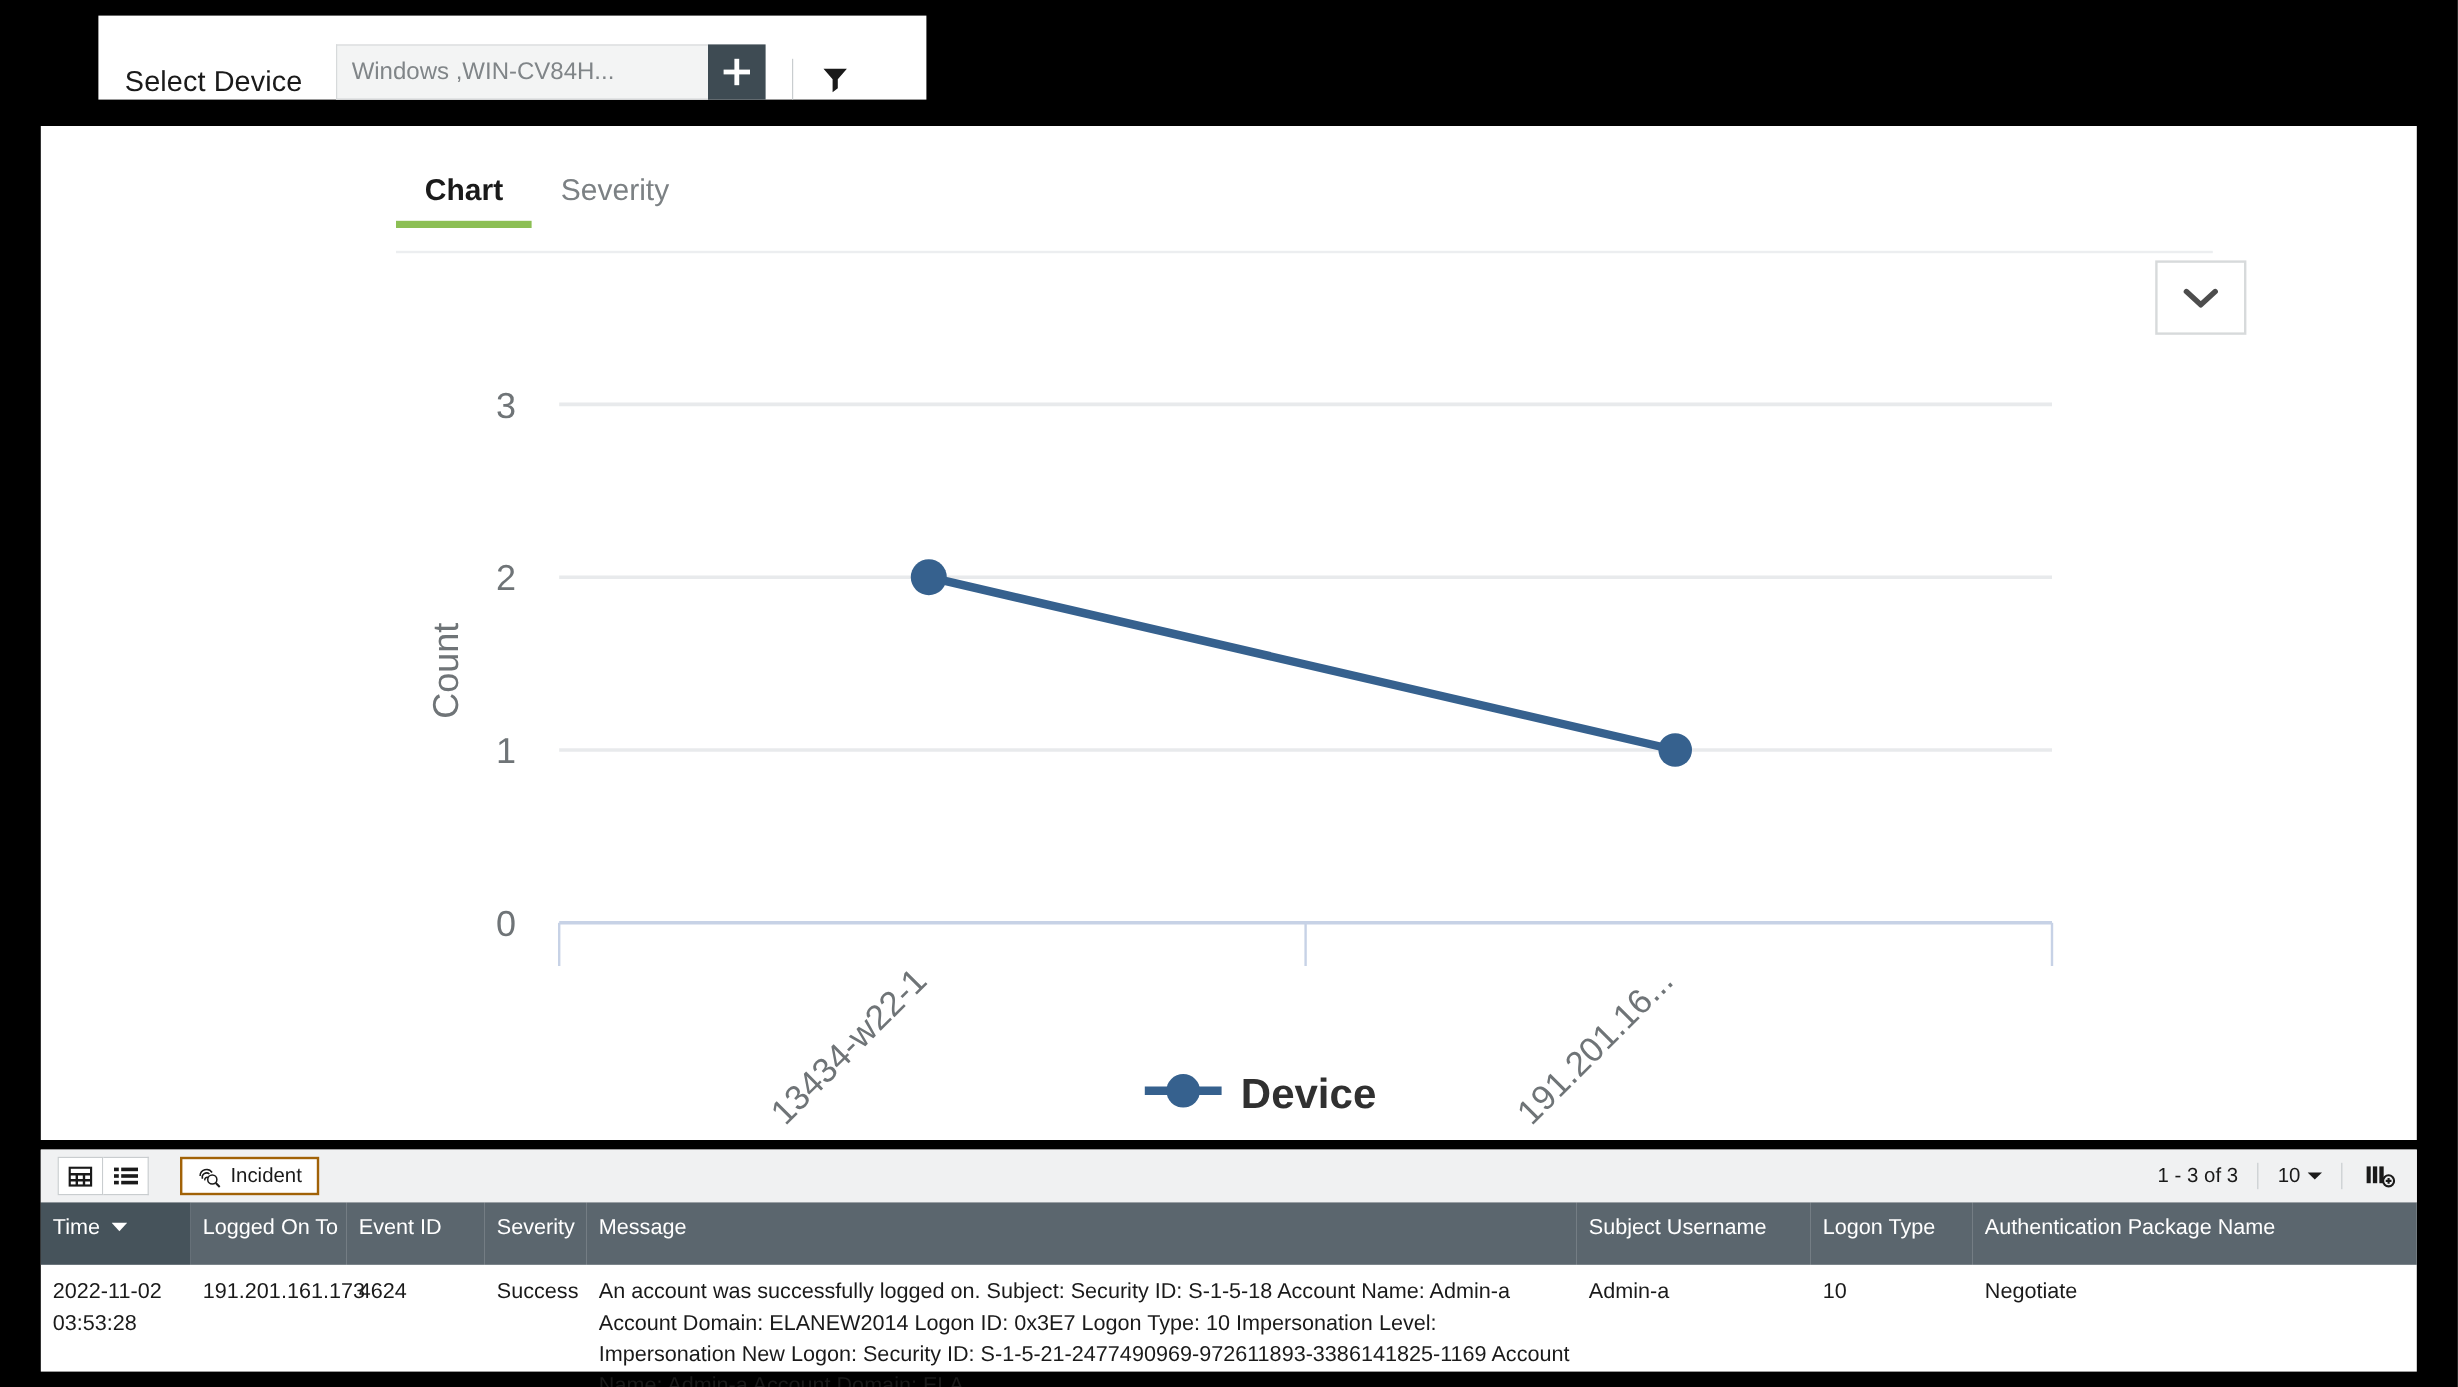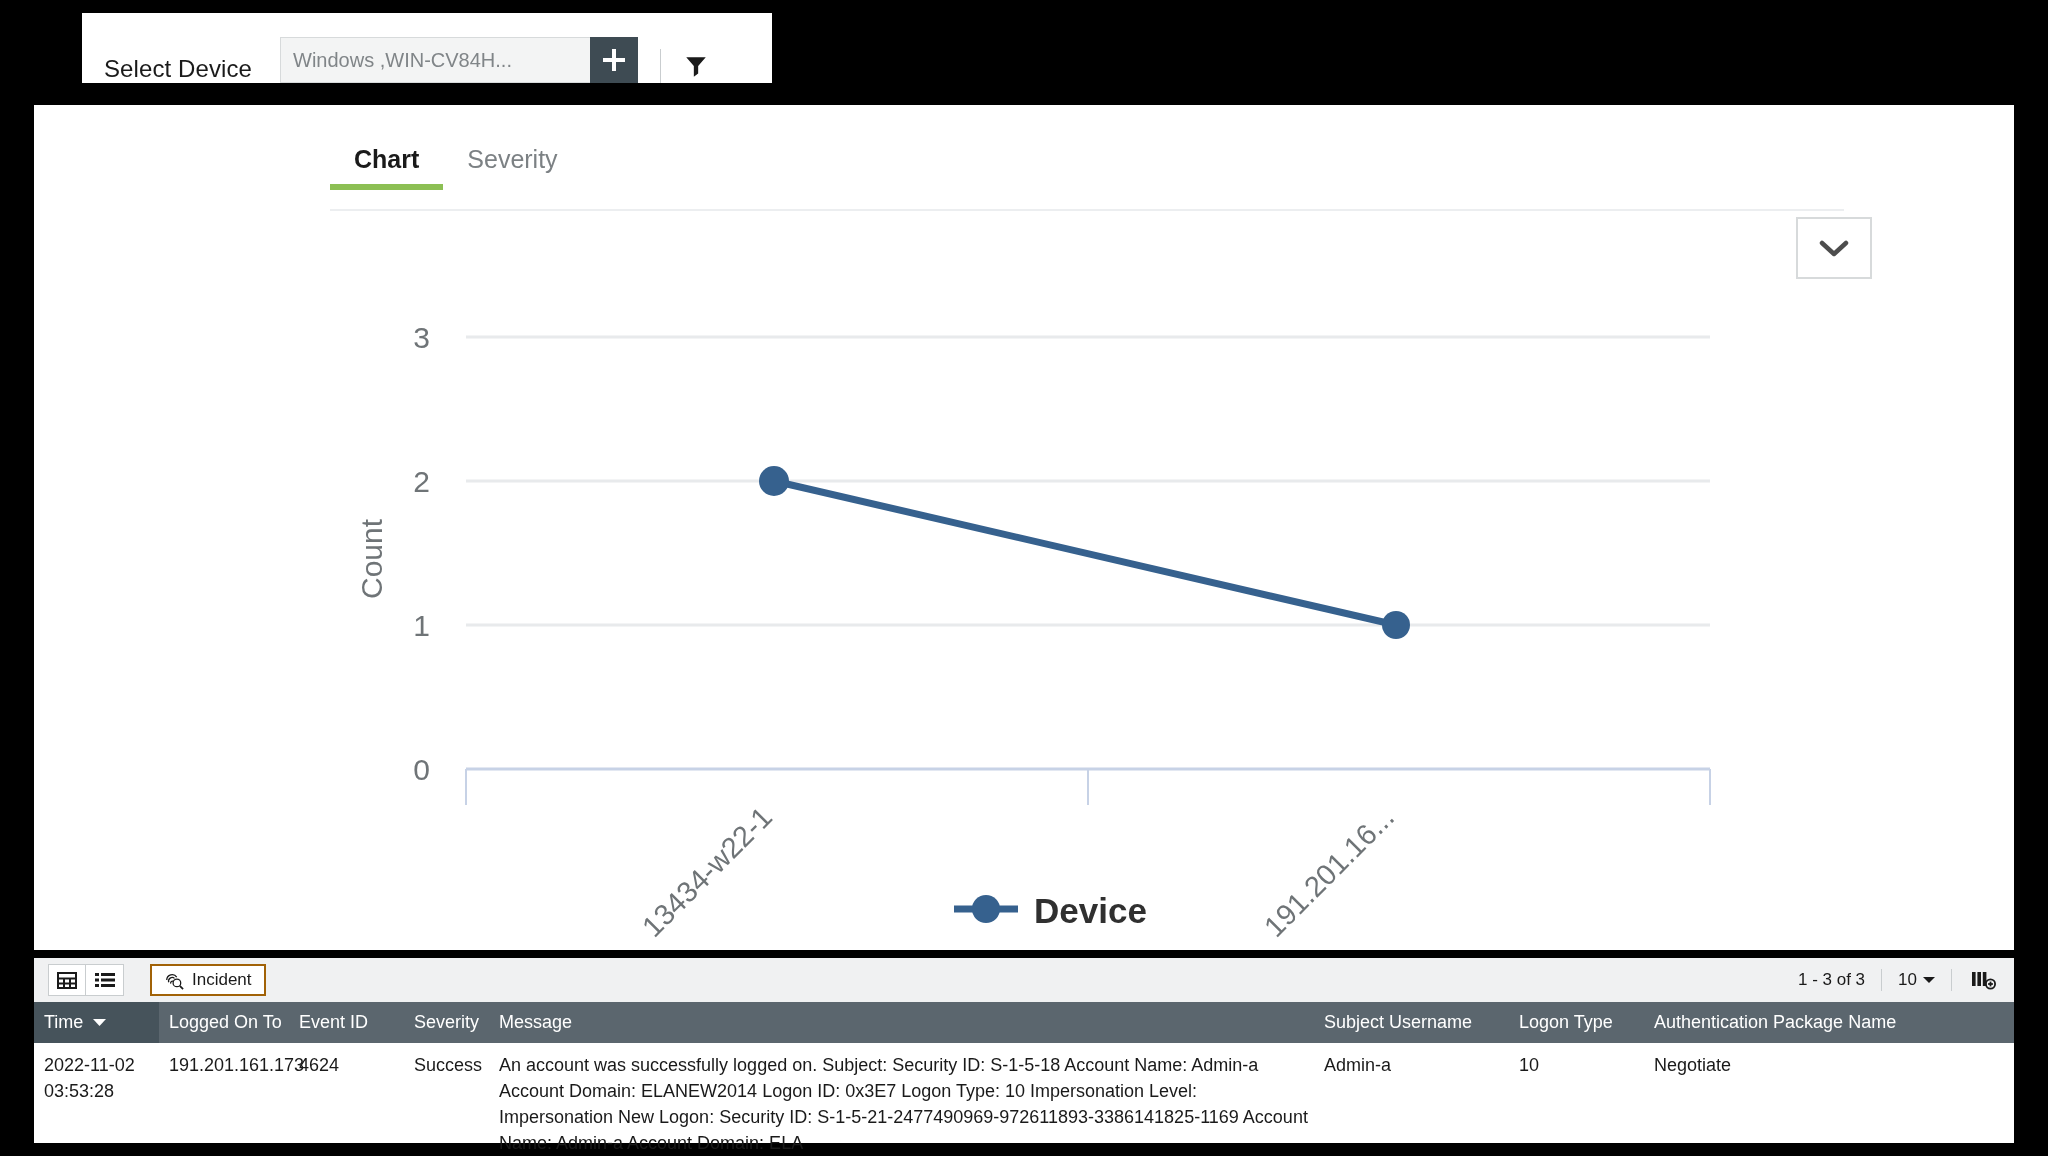--- a/index.html
+++ b/index.html
@@ -128,21 +128,21 @@
   }
   #column-config-btn {
     background: none; border: none; cursor: pointer;
     display: flex; align-items: center; padding: 2px 4px;
   }
 
   table#events-table { width: 100%; border-collapse: collapse; table-layout: fixed; }
   table#events-table thead th {
     background: #5b666e; color: #ffffff;
     font-size: 18px; font-weight: normal; text-align: left;
-    padding: 10px 0 10px 10px; height: 28px;
+    padding: 10px 0 21px 10px; height: 28px;
     white-space: nowrap;
     cursor: pointer;
   }
   table#events-table thead th.sorted { background: #46535b; }
   .th-inner { display: flex; align-items: center; gap: 10px; }
   table#events-table tbody td {
     font-size: 18px; color: #1a1a1a;
     padding: 9px 0 9px 10px;
     vertical-align: top; line-height: 1.45;
   }

